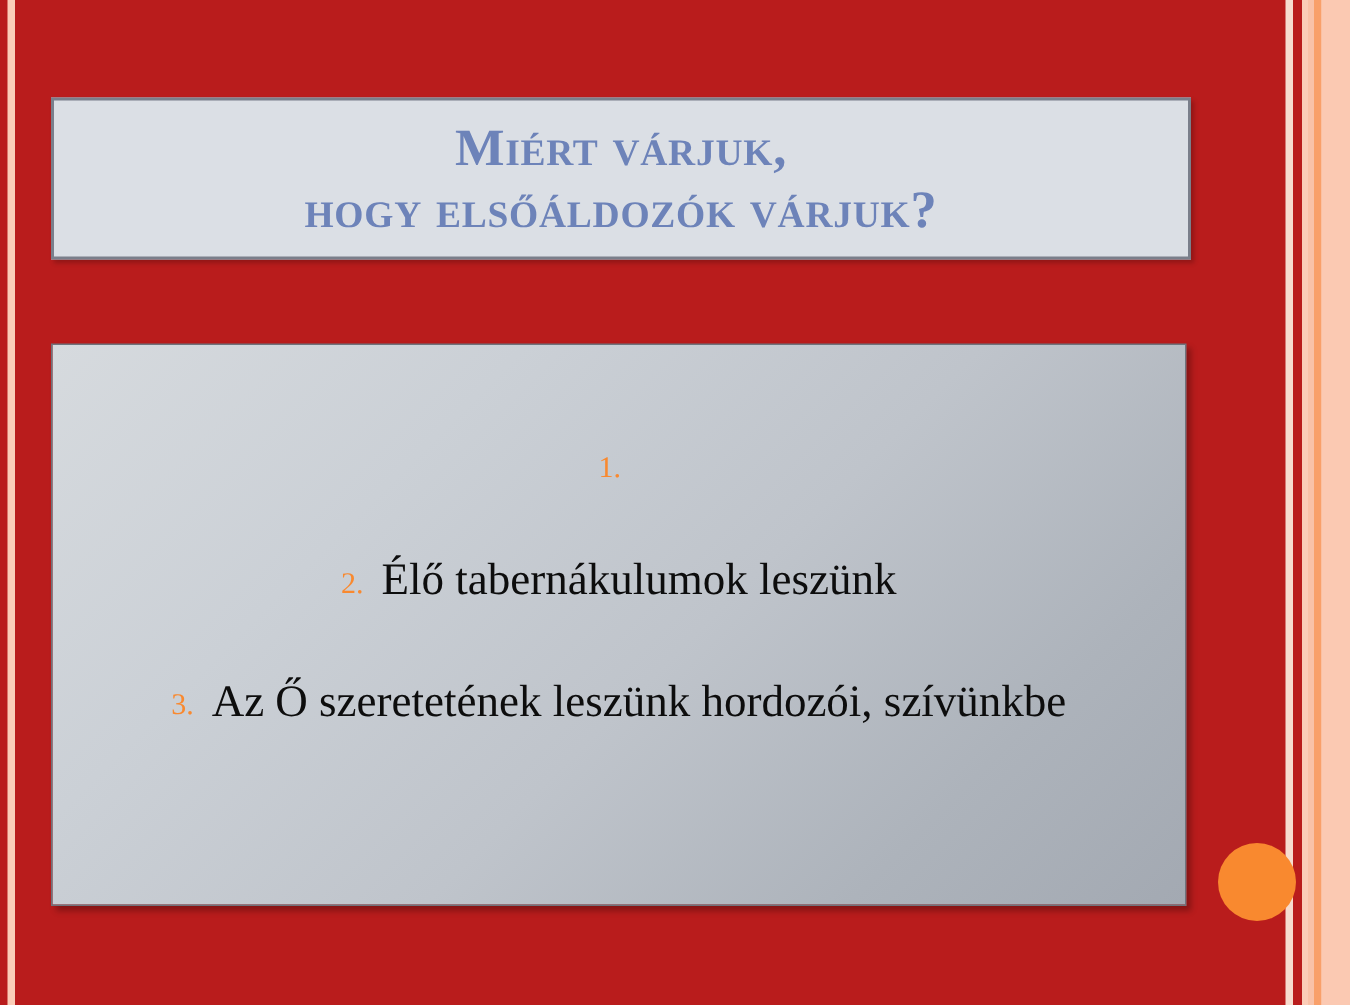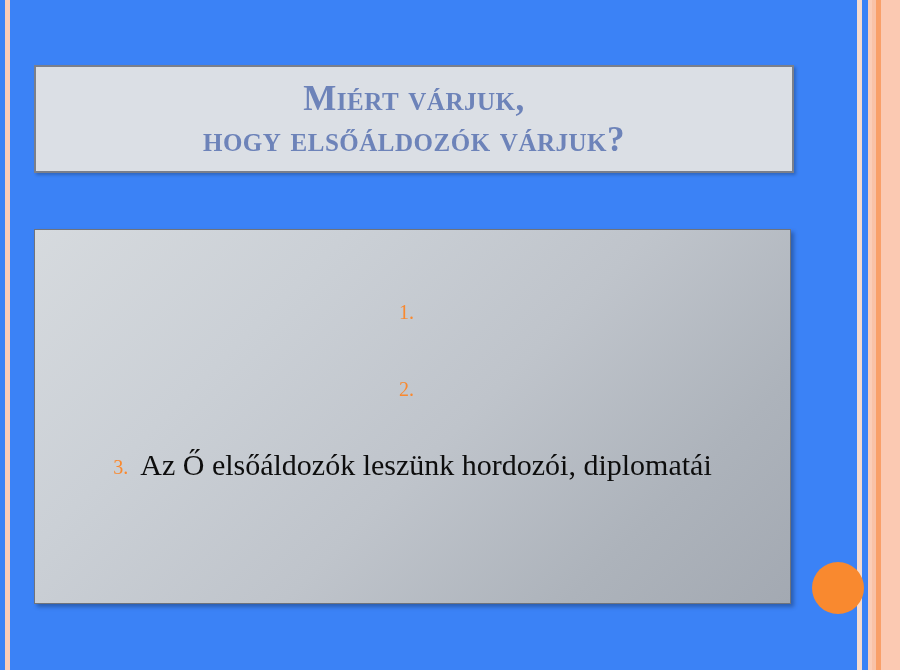--- a/index.html
+++ b/index.html
@@ -11,21 +11,21 @@
     height: 670px;
     background: #ffffff;
     font-family: "Liberation Serif", serif;
     overflow: hidden;
   }
 
   .slide {
     position: relative;
     width: 900px;
     height: 670px;
-    background: #3b82f6;
+    background: #b91c1c;
     overflow: hidden;
   }
 
   
   .stripe {
     position: absolute;
     top: 0;
     height: 670px;
   }
   .stripe-left-1   { left: 5px;   width: 5px;  background: #fbcdb8; }
@@ -158,25 +158,26 @@
 
   <div class="content-box">
     <ol class="list">
 
       <li class="list-item row-1">
         <span class="item-marker">1.</span>
       </li>
 
       <li class="list-item row-2">
         <span class="item-marker">2.</span>
+        <span class="item-text">Élő tabernákulumok leszünk</span>
       </li>
 
       <li class="list-item row-3">
         <span class="item-marker">3.</span>
-        <span class="item-text">Az Ő elsőáldozók leszünk hordozói, diplomatái</span>
+        <span class="item-text">Az Ő szeretetének leszünk hordozói, szívünkbe</span>
       </li>
 
     </ol>
   </div>
 
   <div class="circle-deco"></div>
 
 </div>
 
 </body></html>

